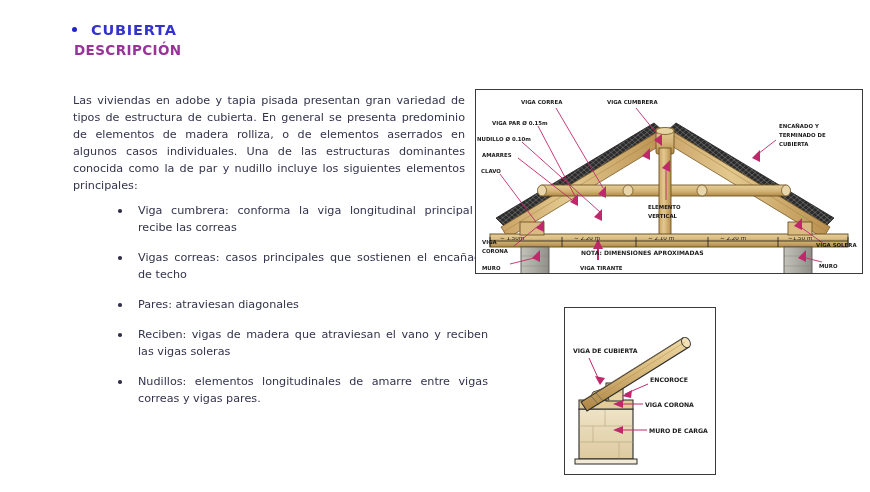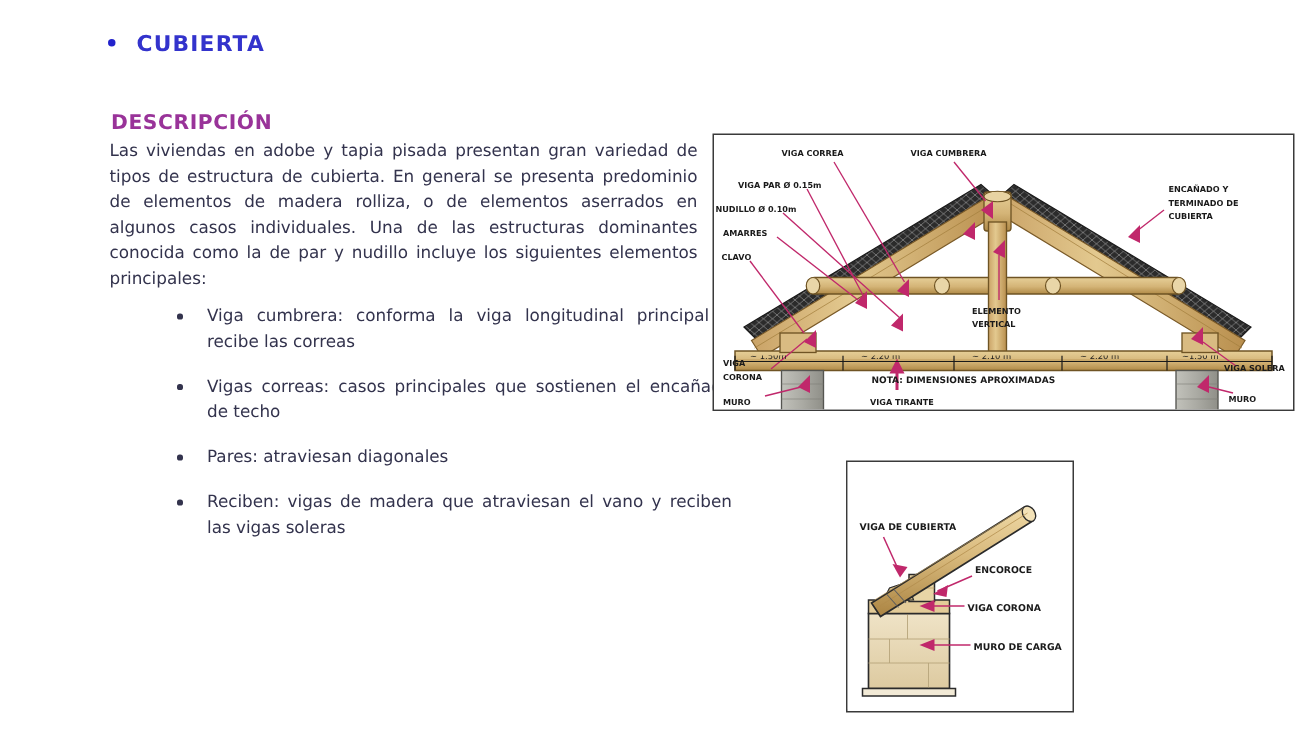--- a/index.html
+++ b/index.html
@@ -50,21 +50,21 @@
   .heading-main {
     color: #3333cc;
     font-size: 14.5px;
     font-weight: bold;
     letter-spacing: 0.8px;
     font-family: "DejaVu Sans", sans-serif;
   }
   .heading-sub {
     position: absolute;
     left: 74px;
-    top: 74px;
+    top: 42px;
     color: #993399;
     font-size: 13.5px;
     font-weight: bold;
     letter-spacing: 0.4px;
   }
 
   .para {
     position: absolute;
     left: 73px;
     top: 92px;
@@ -143,20 +143,21 @@
 
     <div class="heading-sub">DESCRIPCIÓN</div>
 
     <div class="para">Las viviendas en adobe y tapia pisada presentan gran variedad de tipos de estructura de cubierta. En general se presenta predominio de elementos de madera rolliza, o de elementos aserrados en algunos casos individuales. Una de las estructuras dominantes conocida como la de par y nudillo incluye los siguientes elementos principales:</div>
 
     <ul class="bullet-list">
       <li>Viga cumbrera: conforma la viga longitudinal principal y recibe las correas</li>
       <li>Vigas correas: casos principales que sostienen el encañado de techo</li>
       <li>Pares: atraviesan diagonales</li>
       <li>Reciben: vigas de madera que atraviesan el vano y reciben las vigas soleras</li>
+      <li>Nudillos: elementos longitudinales de amarre entre vigas correas y vigas pares.</li>
     </ul>
   </div>
 
   <div class="fig-truss">
     <svg width="386" height="183" viewBox="0 0 386 183">
       <defs>
         <linearGradient id="woodRafterL" x1="0" y1="0" x2="1" y2="0">
           <stop offset="0%" stop-color="#caa367"></stop>
           <stop offset="40%" stop-color="#e3c98f"></stop>
           <stop offset="100%" stop-color="#b98f4e"></stop>

